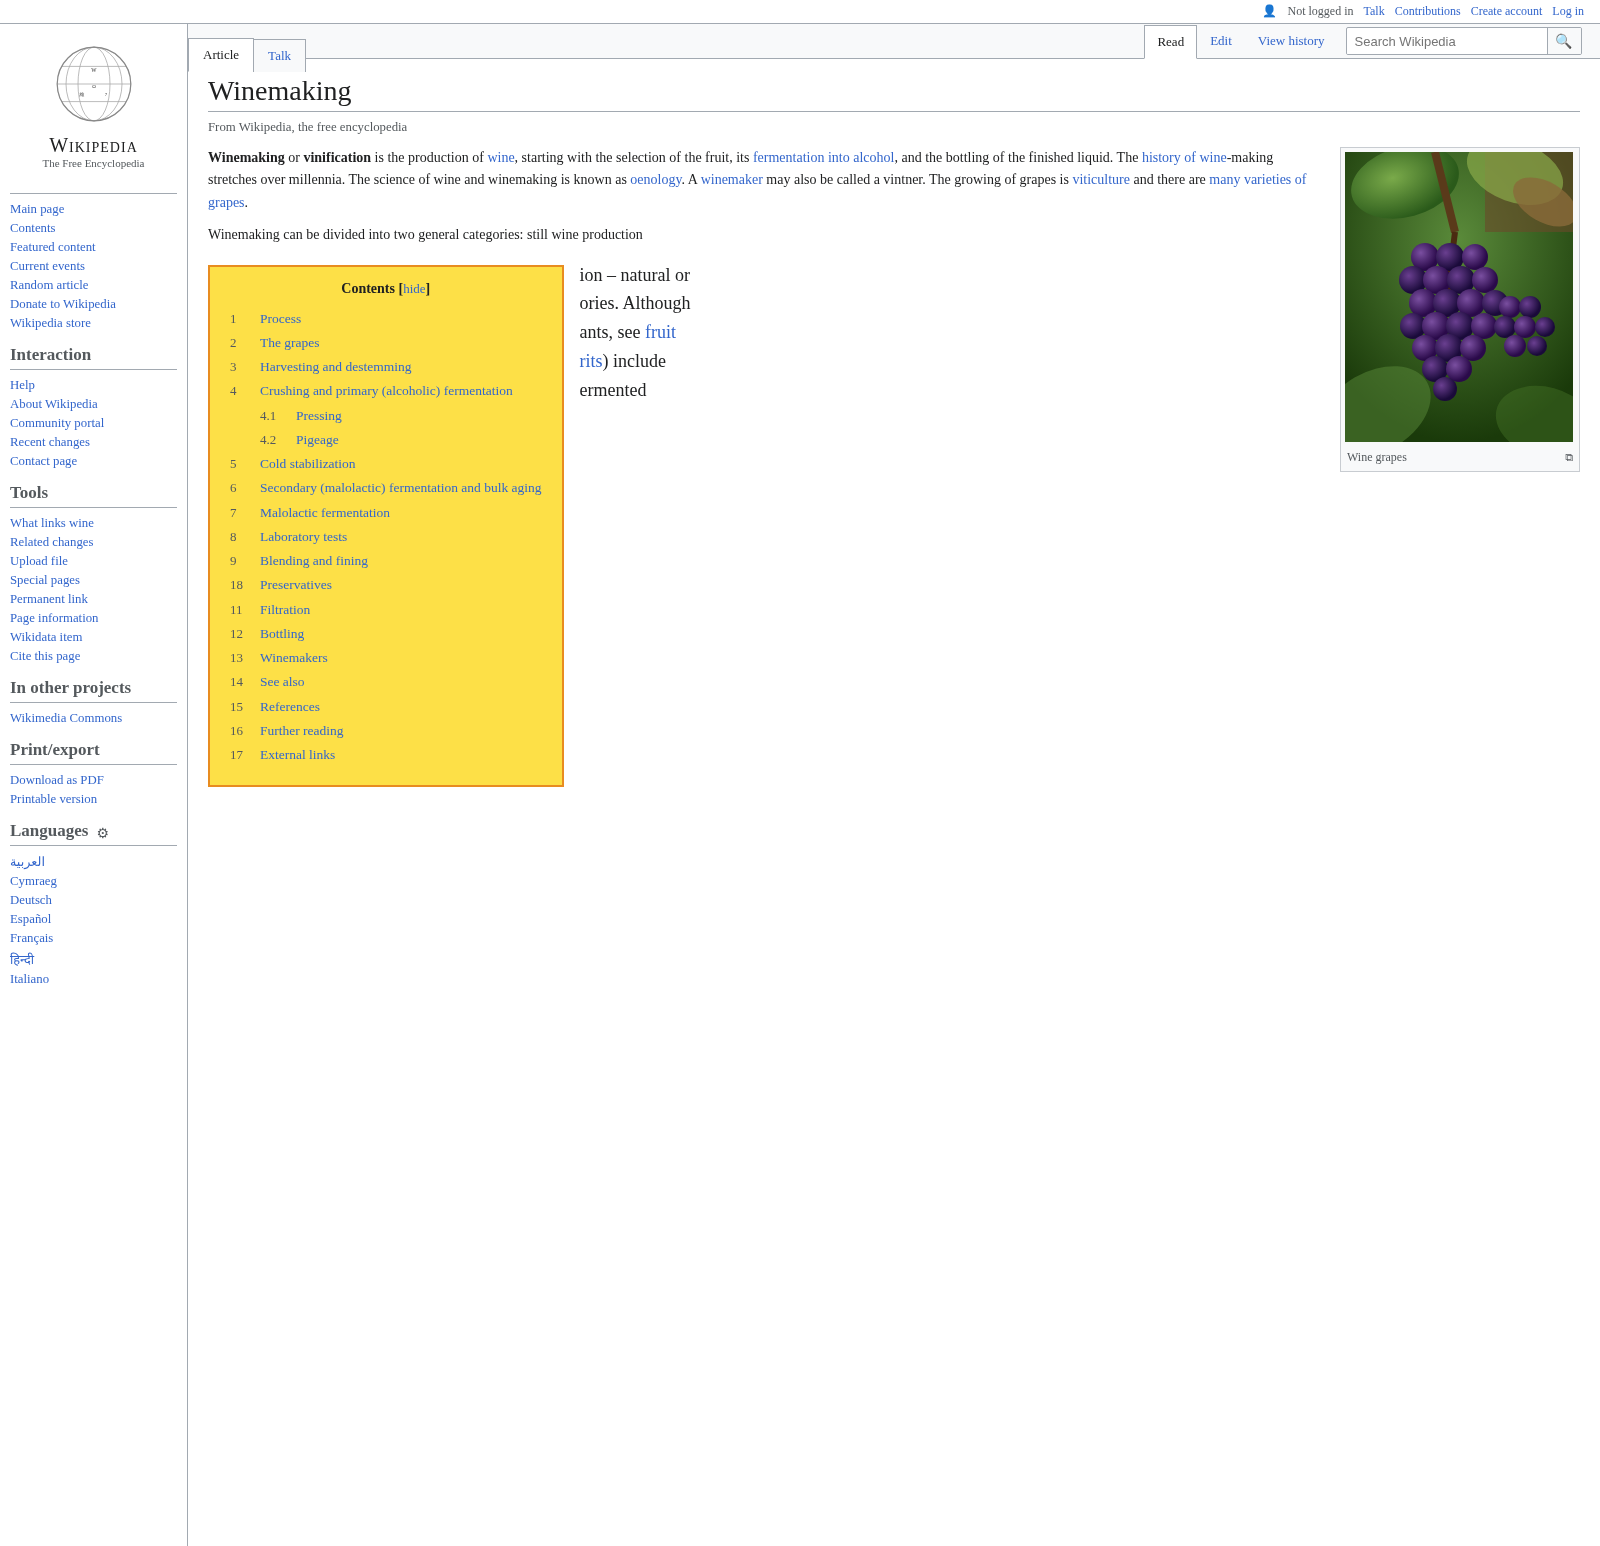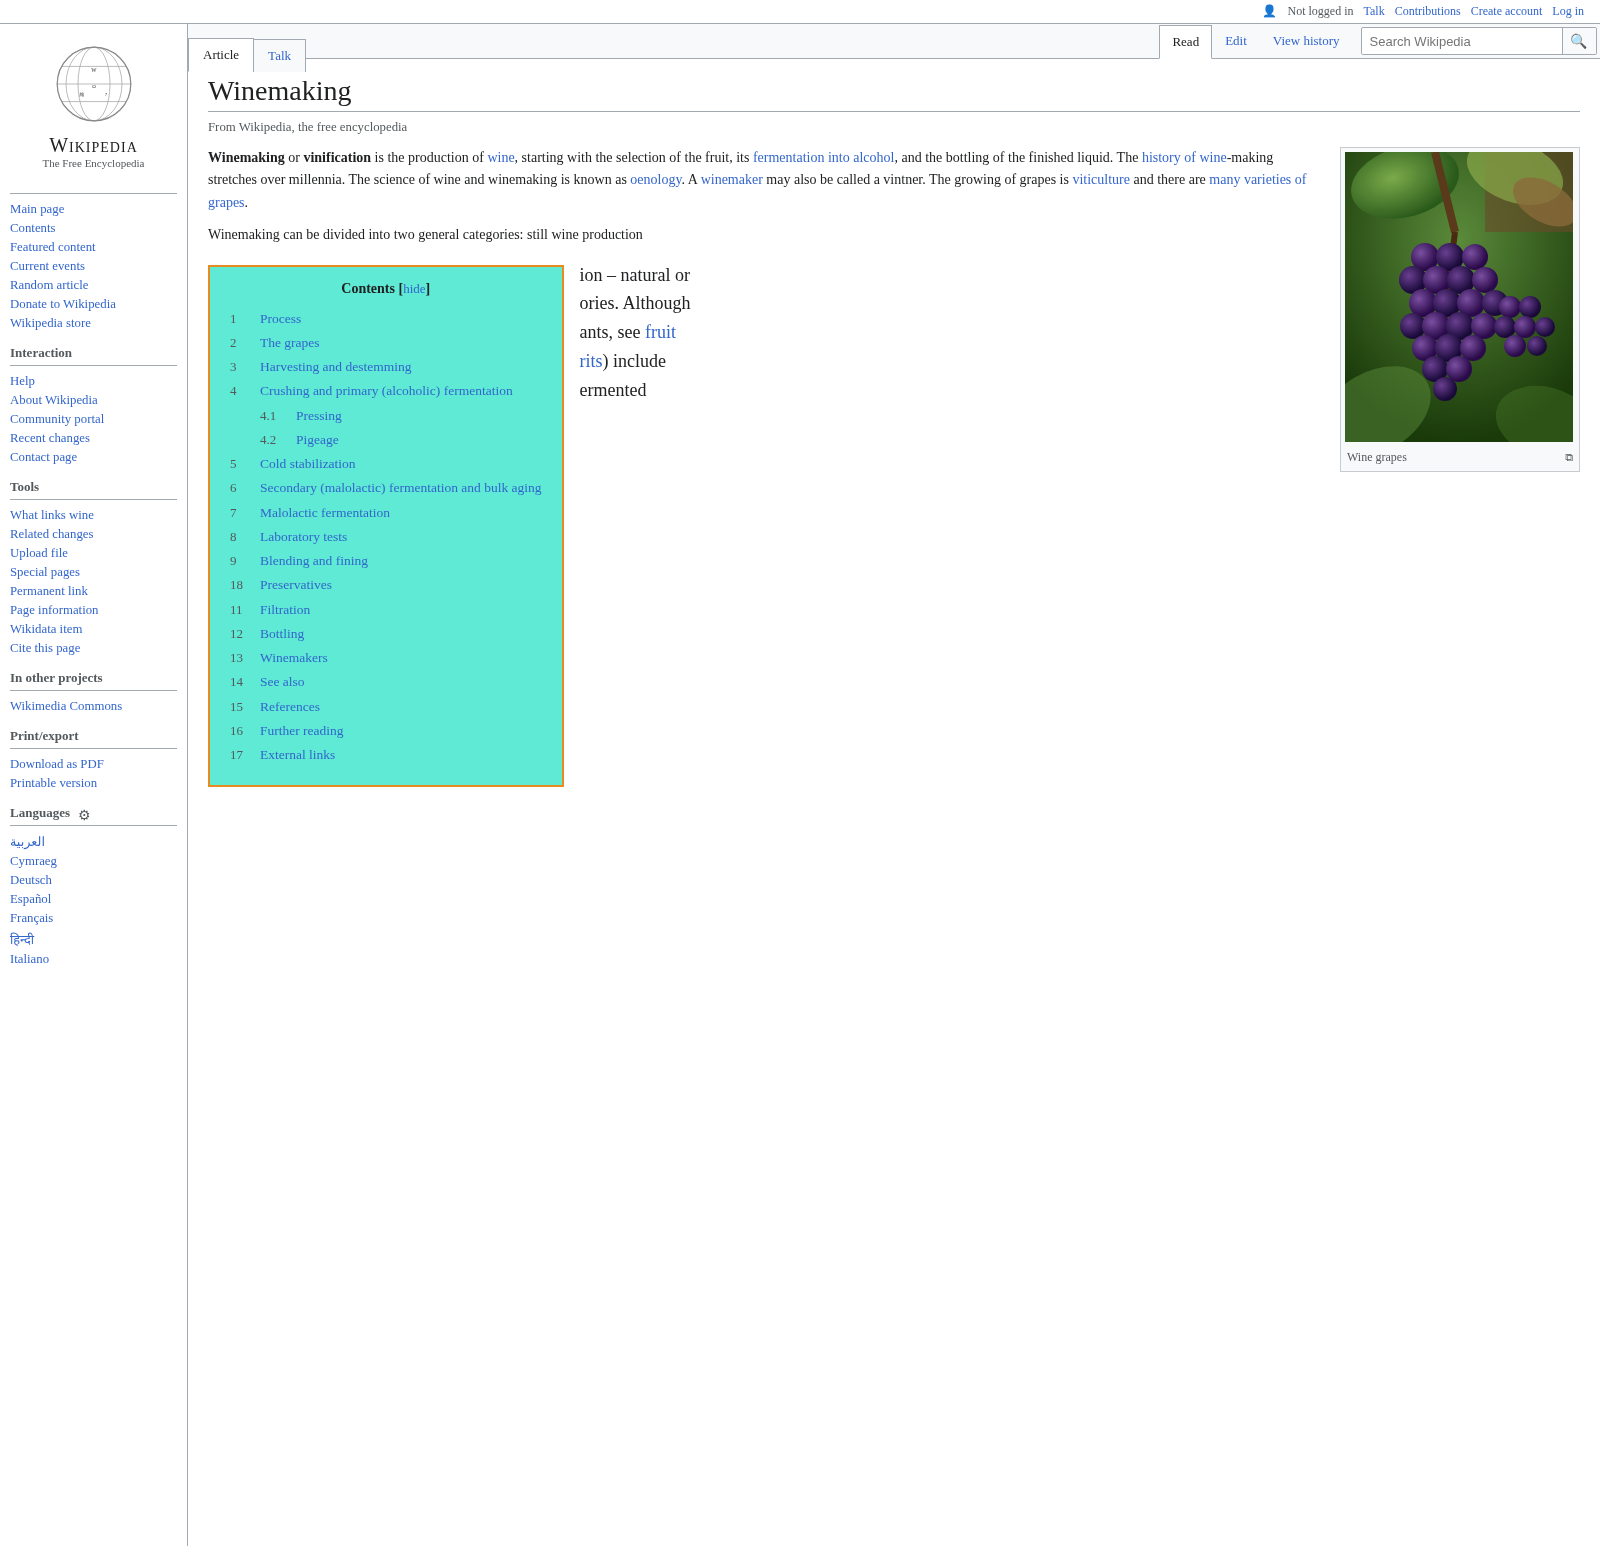--- a/index.html
+++ b/index.html
@@ -54,21 +54,21 @@
       letter-spacing: 1px;
     }
     #logo-subtitle {
       font-size: 11px;
       color: #54595d;
     }
     .sidebar-section {
       margin-top: 12px;
     }
     .sidebar-section-header {
-      font-size: 13px;
+      font-size: 17px;
       font-weight: bold;
       color: #54595d;
       margin-bottom: 4px;
     }
     .sidebar-section hr {
       border: none;
       border-top: 1px solid #a2a9b1;
       margin-bottom: 6px;
     }
     .sidebar-link {
@@ -122,21 +122,21 @@
       background: #fff;
       color: #202122;
       border-bottom: 1px solid #fff;
       font-weight: normal;
     }
     #tabs-right {
       display: flex;
       align-items: center;
       margin-left: auto;
       gap: 0;
-      padding-right: 3px;
+      padding-right: 18px;
     }
     .action-tab {
       padding: 8px 12px;
       font-size: 13px;
       color: #3366cc;
       cursor: pointer;
       border: 1px solid transparent;
     }
     .action-tab.active {
       color: #202122;
@@ -201,21 +201,21 @@
     .intro-text {
       font-size: 14px;
       line-height: 1.6;
       margin-bottom: 10px;
     }
     .intro-text b { font-weight: bold; }
 
     
     #toc-box {
       border: 2px solid #e88c20;
-      background: #5eead4;
+      background: #fde047;
       padding: 14px 20px 18px 20px;
       display: inline-block;
       min-width: 340px;
       max-width: 500px;
       margin-top: 8px;
     }
     #toc-header {
       text-align: center;
       font-weight: bold;
       font-size: 14px;

